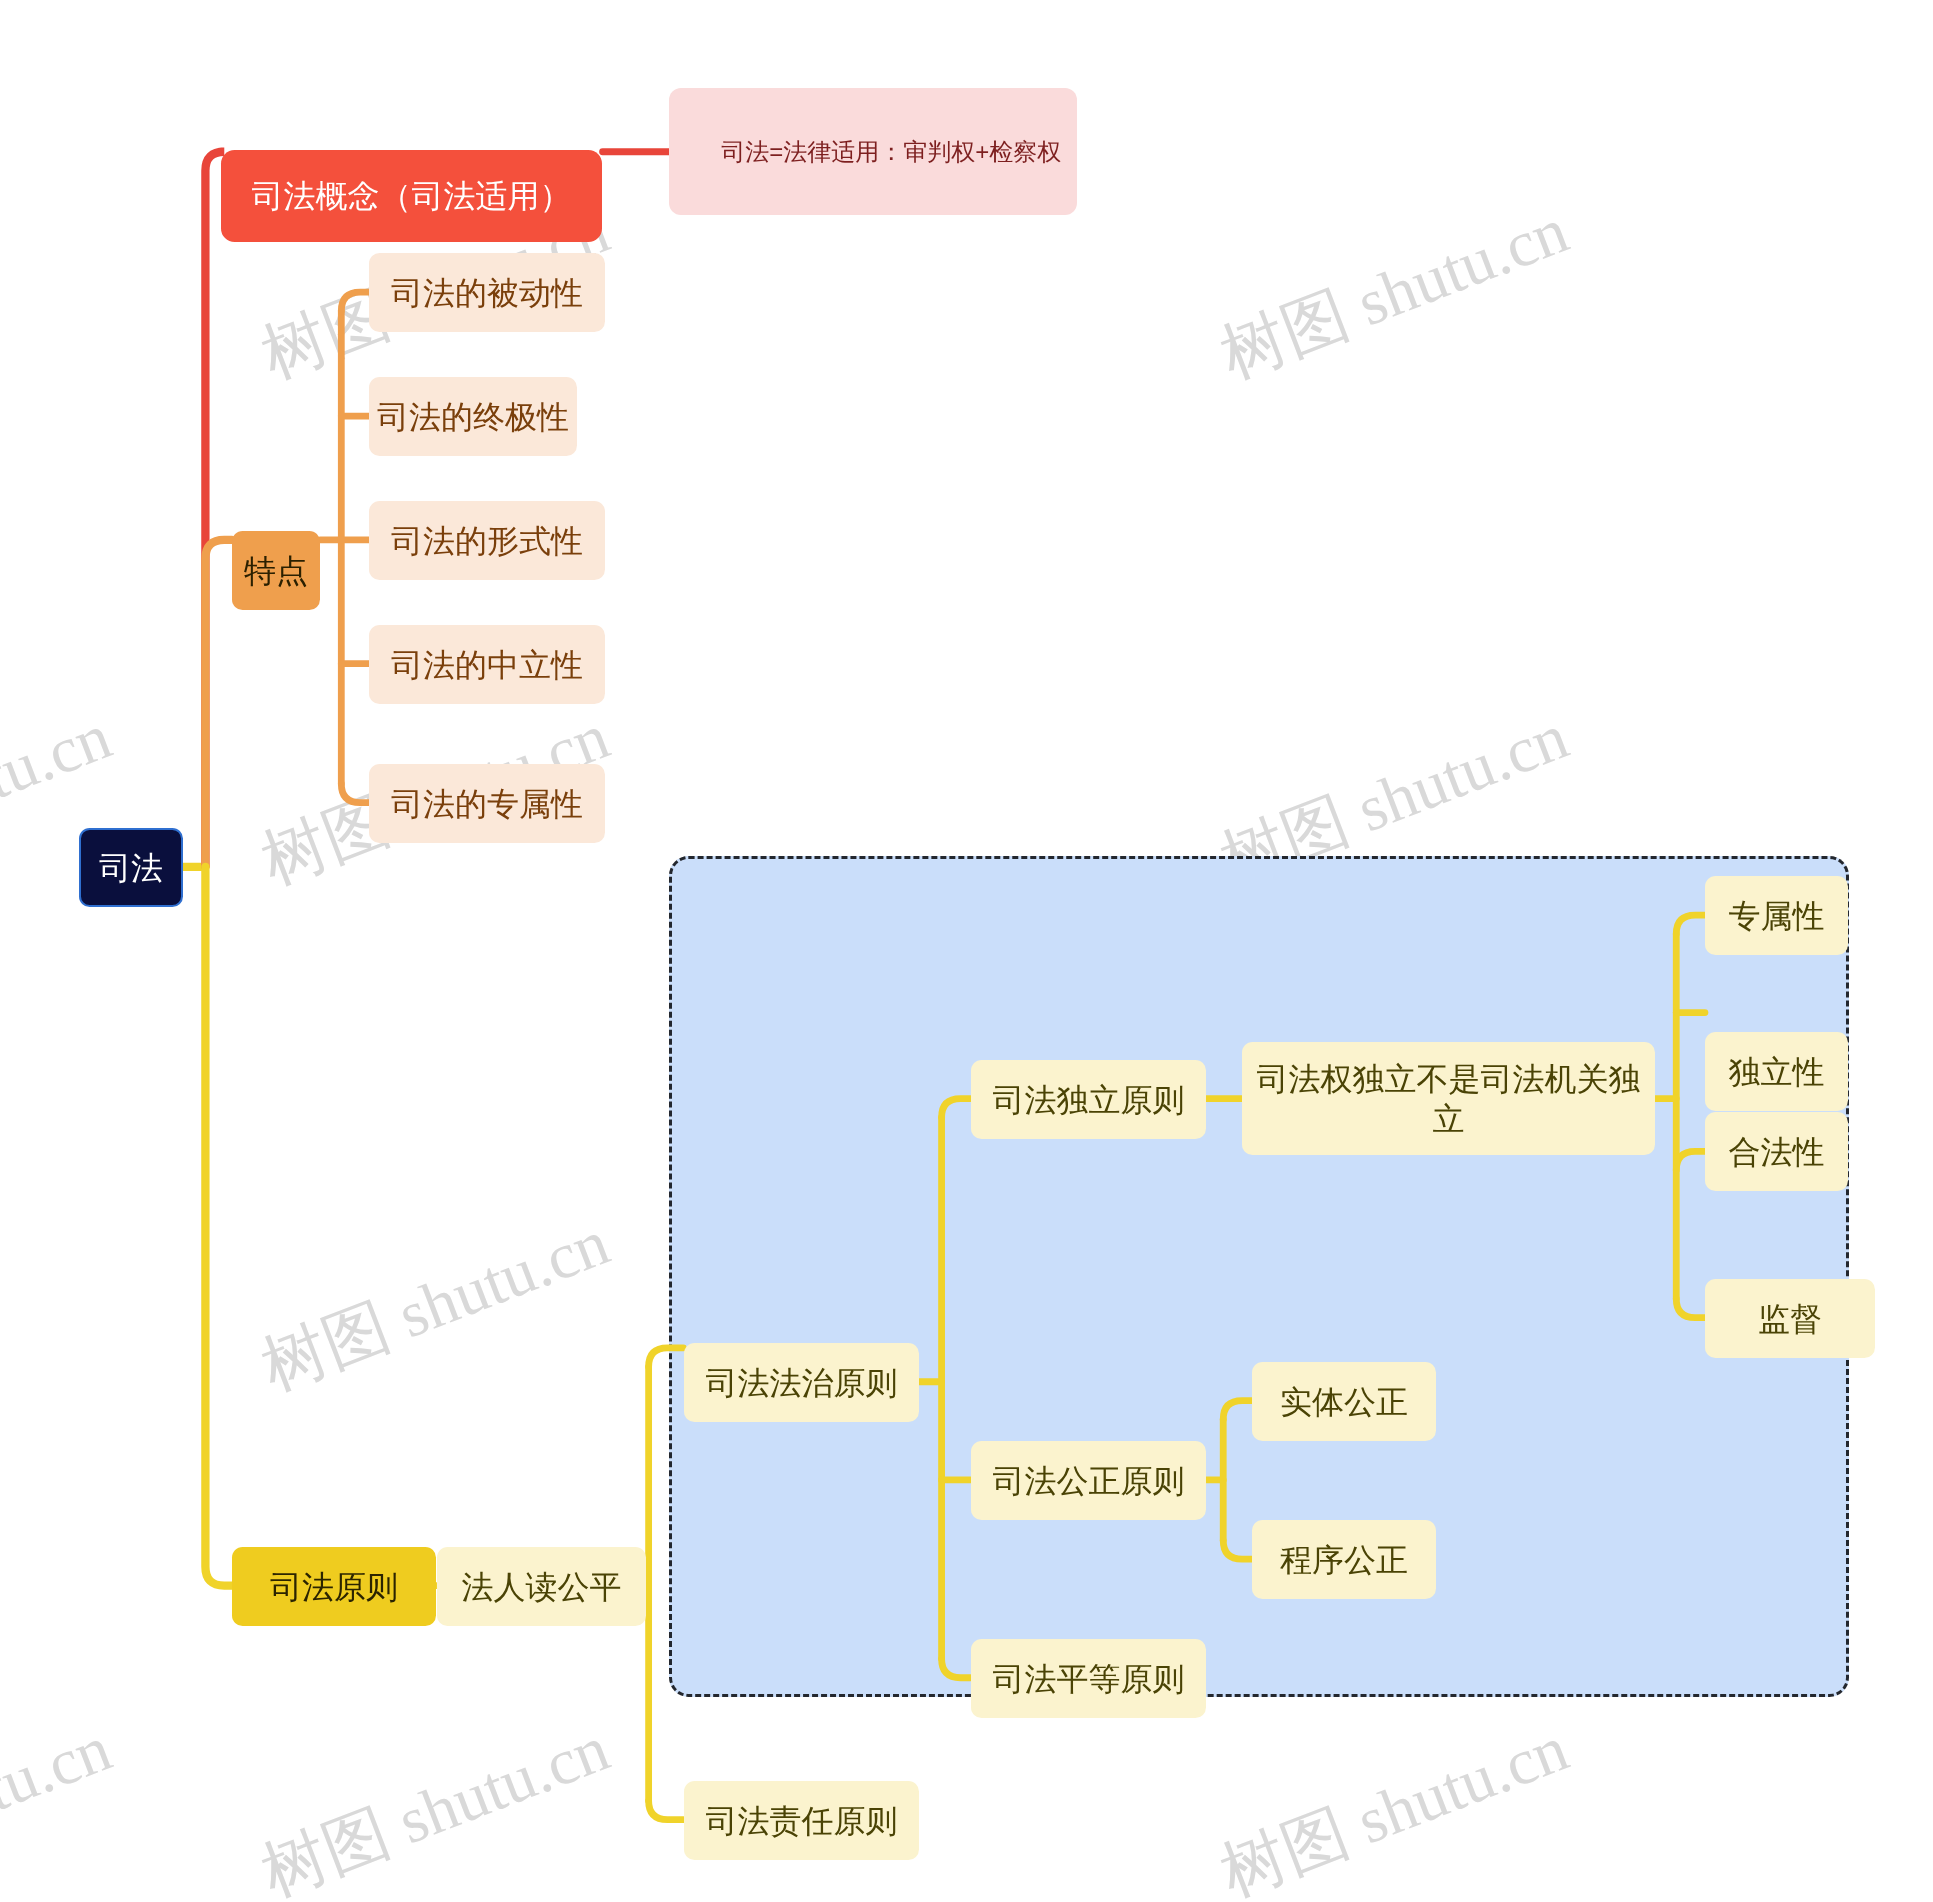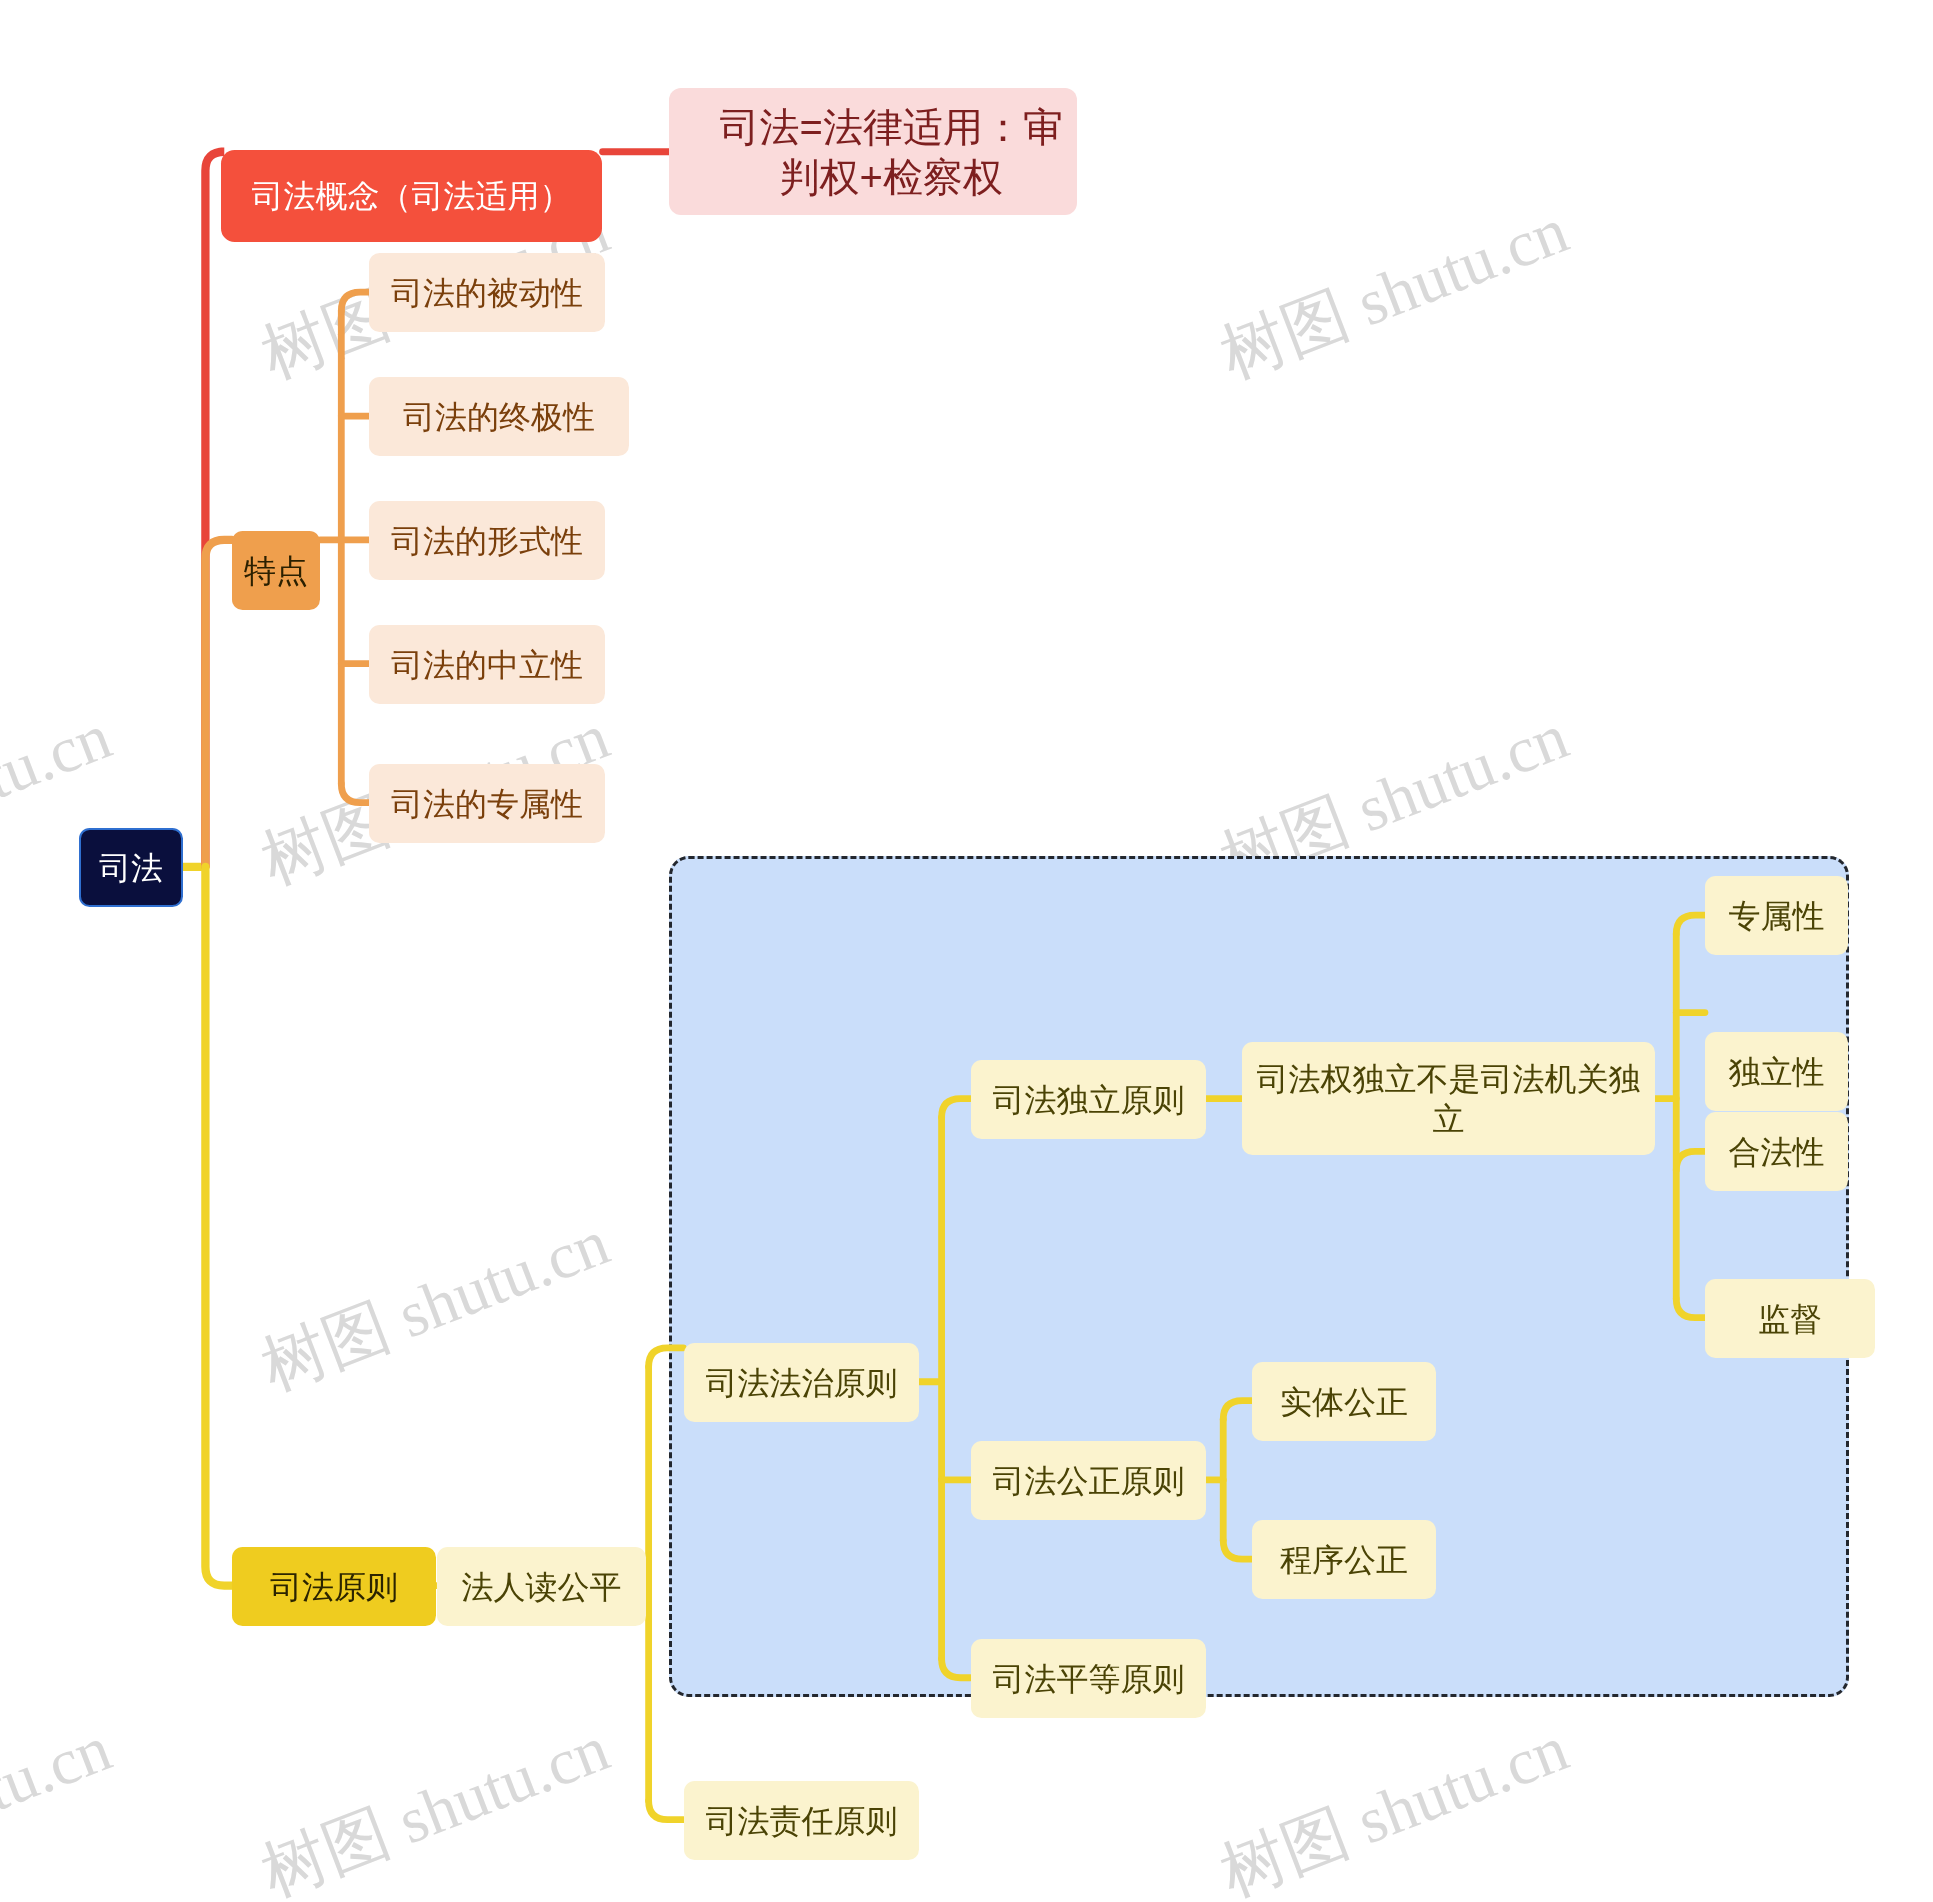--- a/index.html
+++ b/index.html
@@ -76,21 +76,21 @@
   .n-red{
     background:#f4503c;
     color:#ffffff;
     font-size:32px;
     border-radius:13.6px;
     margin-top:44px;
   }
   .n-pink{
     background:#fadbdb;
     color:#7d1f1f;
-    font-size:40px;
+    font-size:24px;
     border-radius:12px;
     padding-left:44px;
   }
   .n-orange{
     background:#ef9f4d;
     color:#2b2000;
     font-size:32px;
     border-radius:10.6px;
   }
   .n-peach{
@@ -182,21 +182,21 @@
 
   <div class="node n-root" style="left:79px;top:828px;width:104px;height:79px;">司法</div>
 
   <div class="node n-red" style="left:221px;top:106px;width:381px;height:92px;">司法概念（司法适用）</div>
 
   <div class="node n-pink" style="left:669px;top:88px;width:408px;height:127px;">司法=法律适用：审判权+检察权</div>
 
   <div class="node n-orange" style="left:232px;top:531px;width:88px;height:79px;">特点</div>
 
   <div class="node n-peach" style="left:369px;top:253px;width:236px;height:79px;">司法的被动性</div>
-  <div class="node n-peach" style="left:369px;top:377px;width:260px;height:79px;">司法的终极性</div>
+  <div class="node n-peach" style="left:369px;top:377px;width:208px;height:79px;">司法的终极性</div>
   <div class="node n-peach" style="left:369px;top:501px;width:236px;height:79px;">司法的形式性</div>
   <div class="node n-peach" style="left:369px;top:625px;width:236px;height:79px;">司法的中立性</div>
   <div class="node n-peach" style="left:369px;top:764px;width:236px;height:79px;">司法的专属性</div>
 
   <div class="node n-gold" style="left:232px;top:1547px;width:204px;height:79px;">司法原则</div>
 
   <div class="node n-cream" style="left:437px;top:1547px;width:209px;height:79px;">法人读公平</div>
 
   <div class="node n-cream" style="left:684px;top:1343px;width:235px;height:79px;">司法法治原则</div>
 

